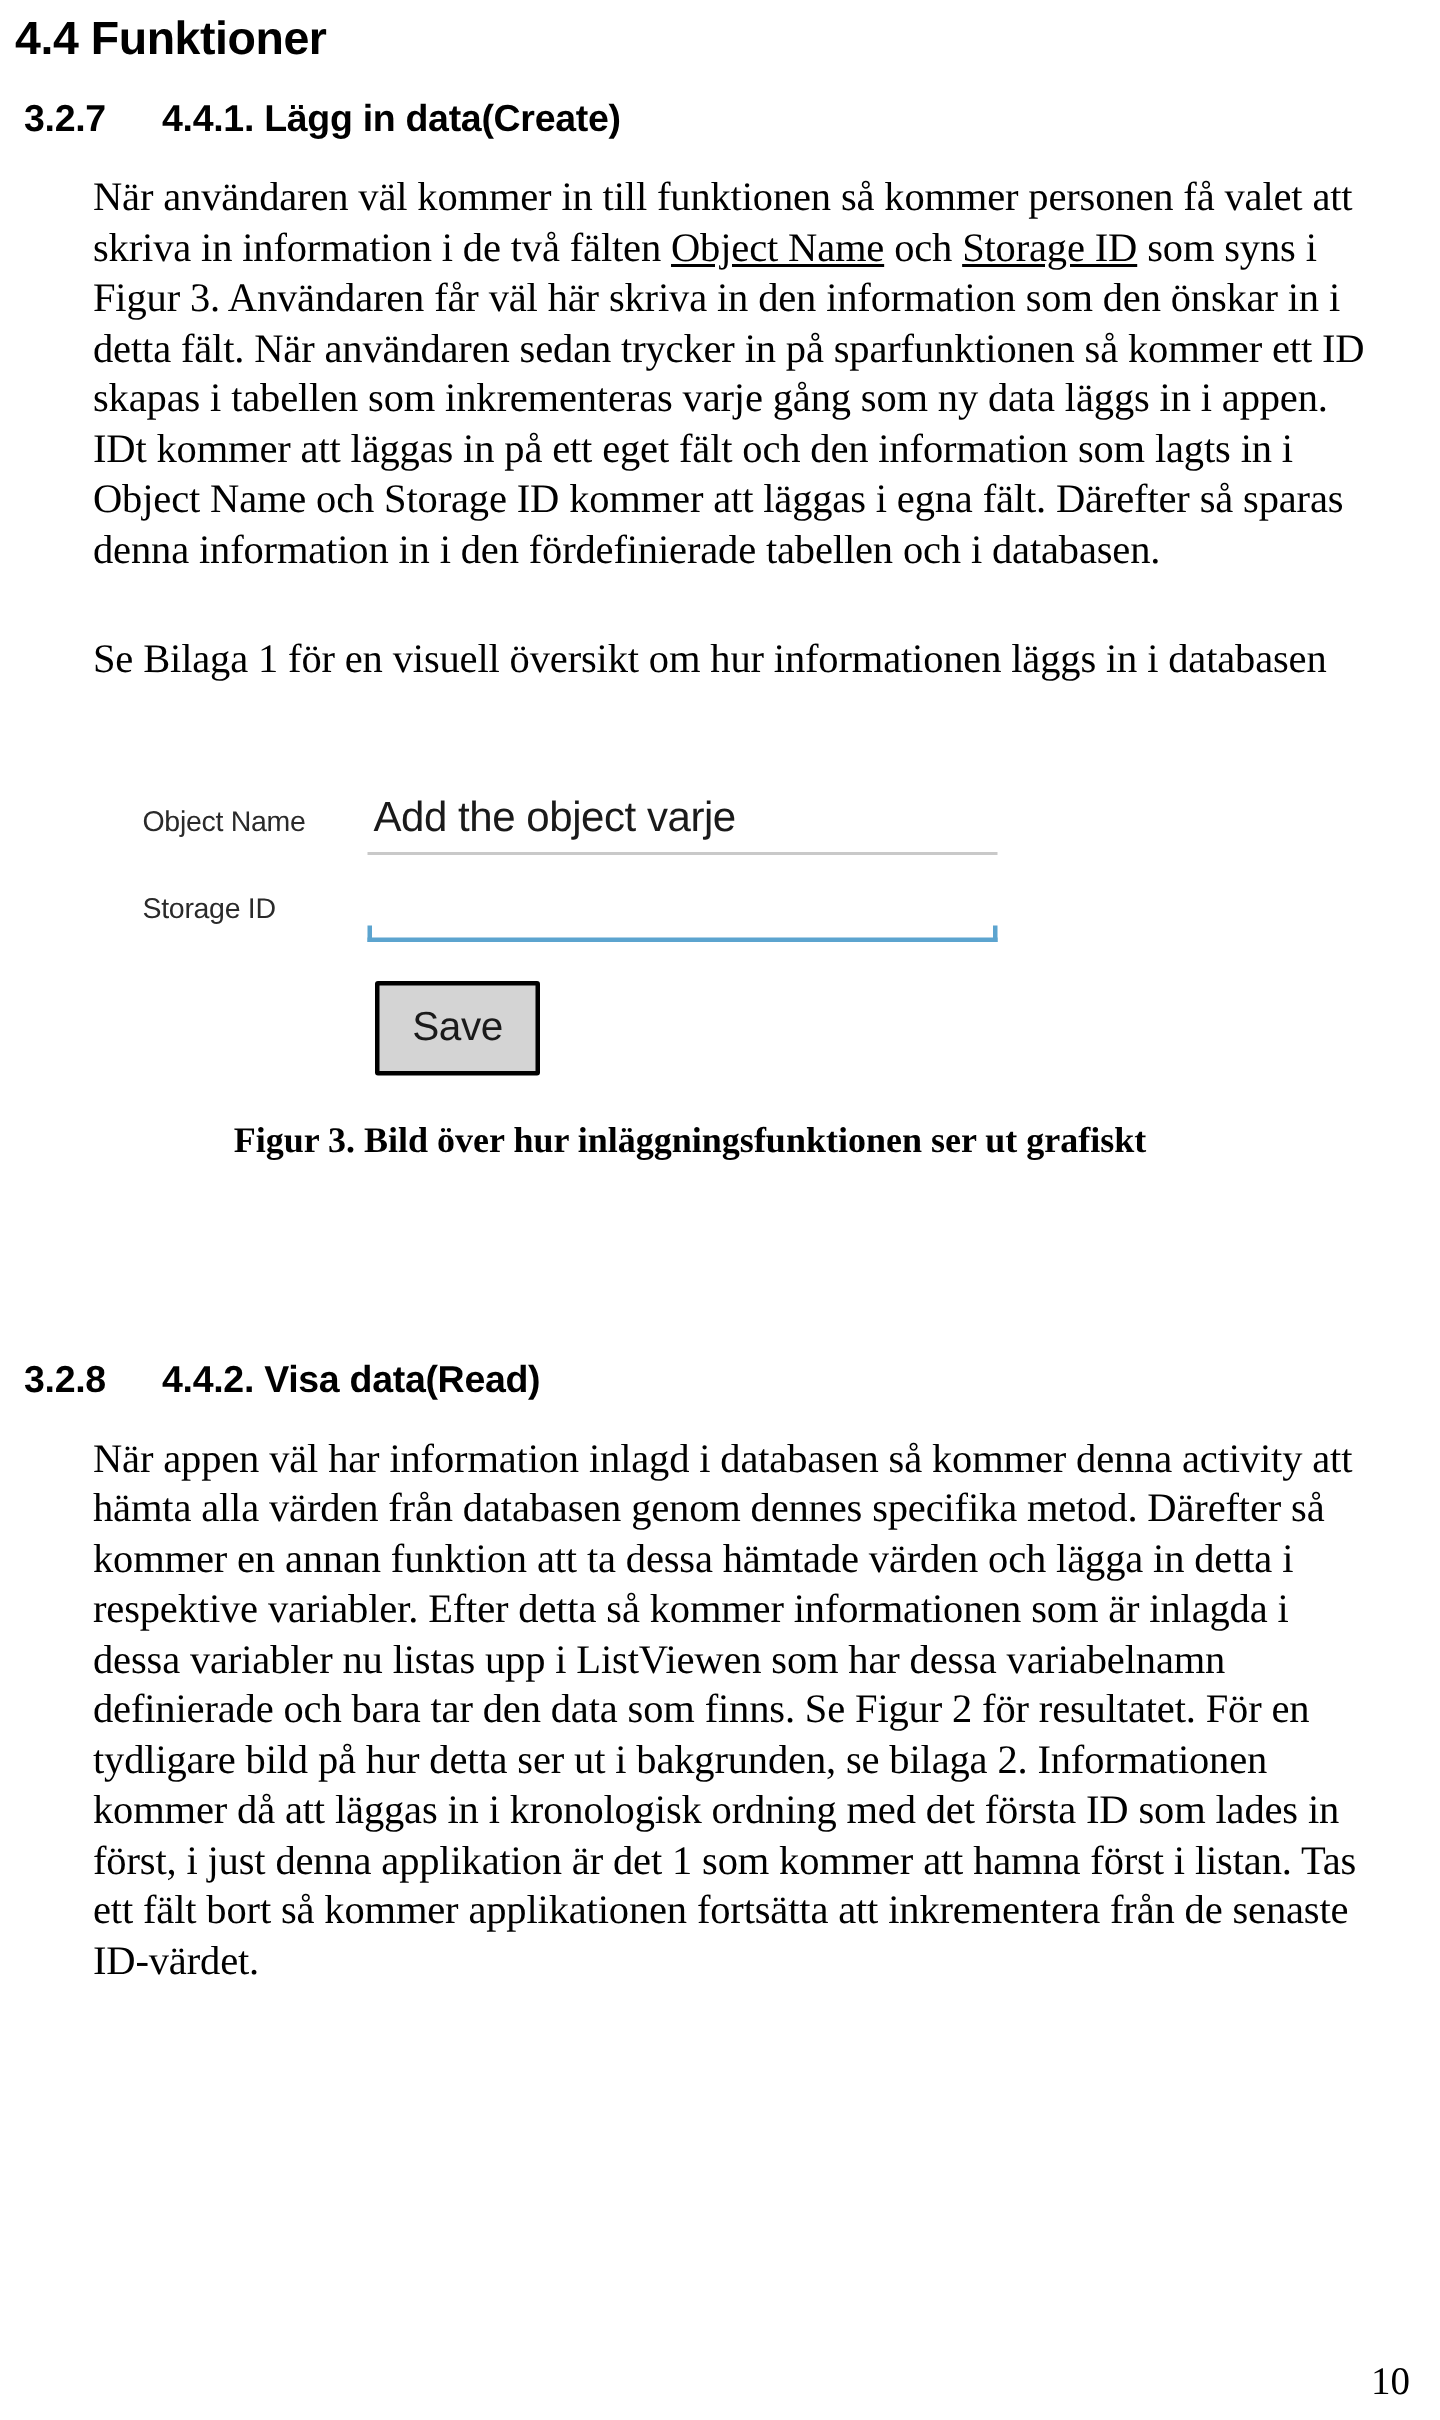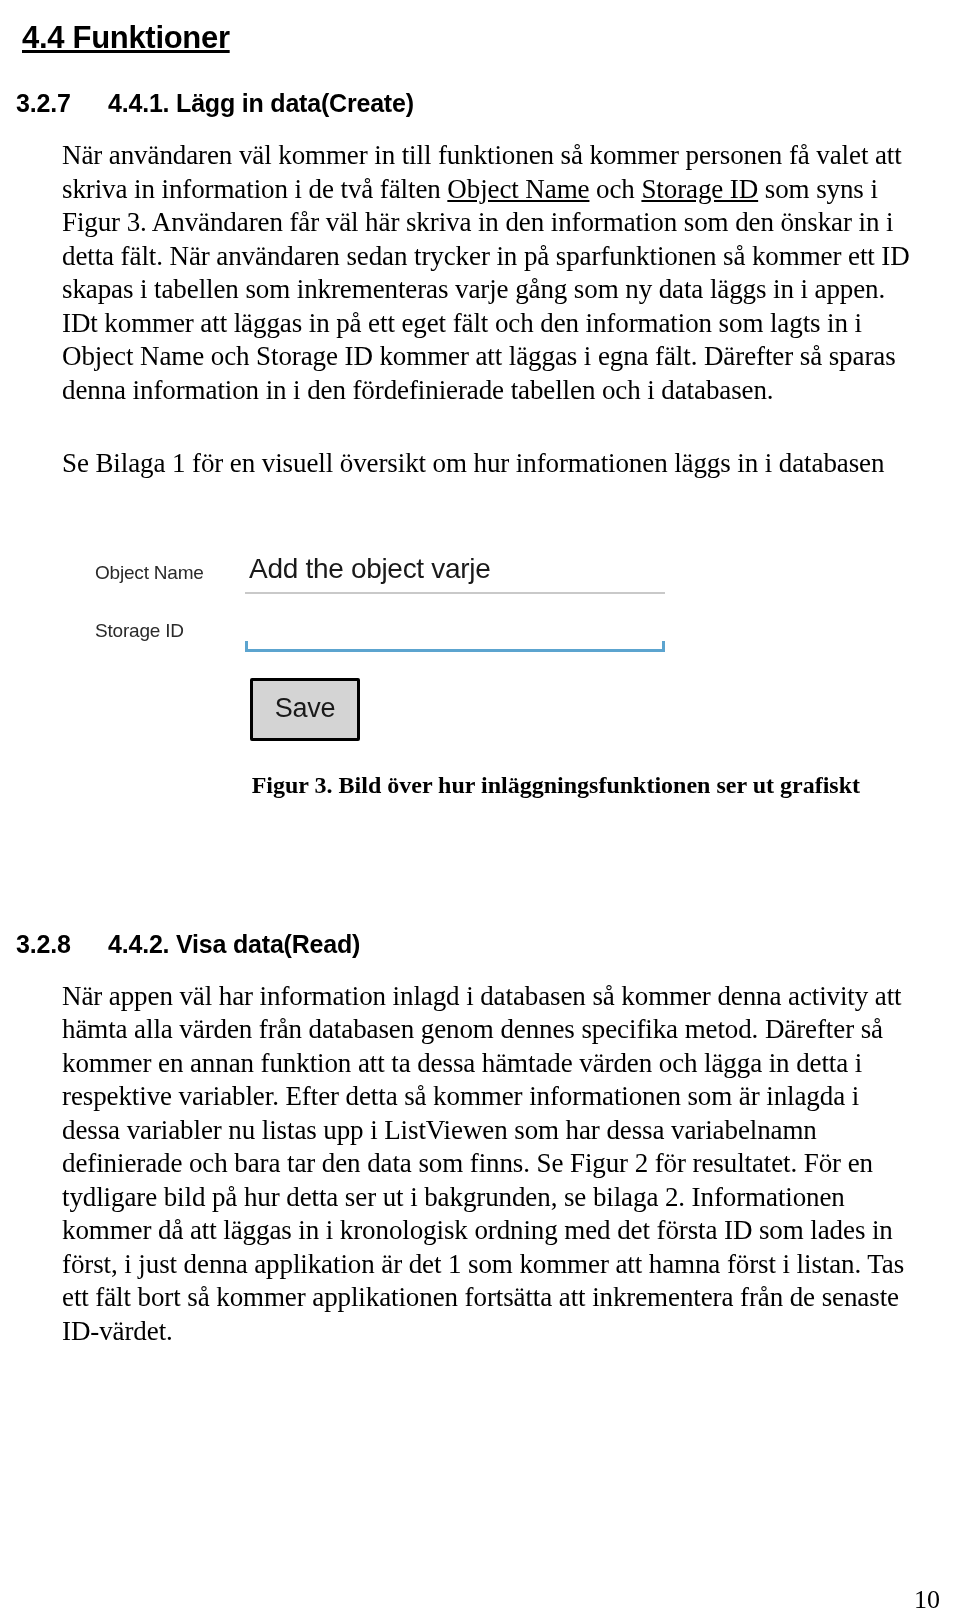--- a/index.html
+++ b/index.html
@@ -24,24 +24,23 @@
     box-sizing: border-box;
   }
 
   
   .doc-title {
     font-family: "Liberation Sans", sans-serif;
     font-weight: bold;
     font-size: 31px;
     line-height: 36px;
     letter-spacing: -0.3px;
-    margin: 16px;
+    margin: 4px;
     padding: 4px 0 0 6px;
     color: #000;
-    text-decoration: underline;
   }
 
   .sub-heading {
     font-family: "Liberation Sans", sans-serif;
     font-weight: bold;
     font-size: 25px;
     line-height: 30px;
     letter-spacing: -0.2px;
     color: #000;
     display: flex;
@@ -162,21 +161,21 @@
     padding: 14px 22px 16px 22px;
     letter-spacing: -0.3px;
   }
 
   
   .fig-caption {
     font-family: "Liberation Serif", serif;
     font-weight: bold;
     font-size: 24px;
     line-height: 28px;
-    text-align: right;
+    text-align: center;
     padding: 0 100px 0 60px;
     color: #000;
   }
 
   
   .page-number {
     position: absolute;
     right: 20px;
     bottom: 14px;
     font-family: "Liberation Serif", serif;

